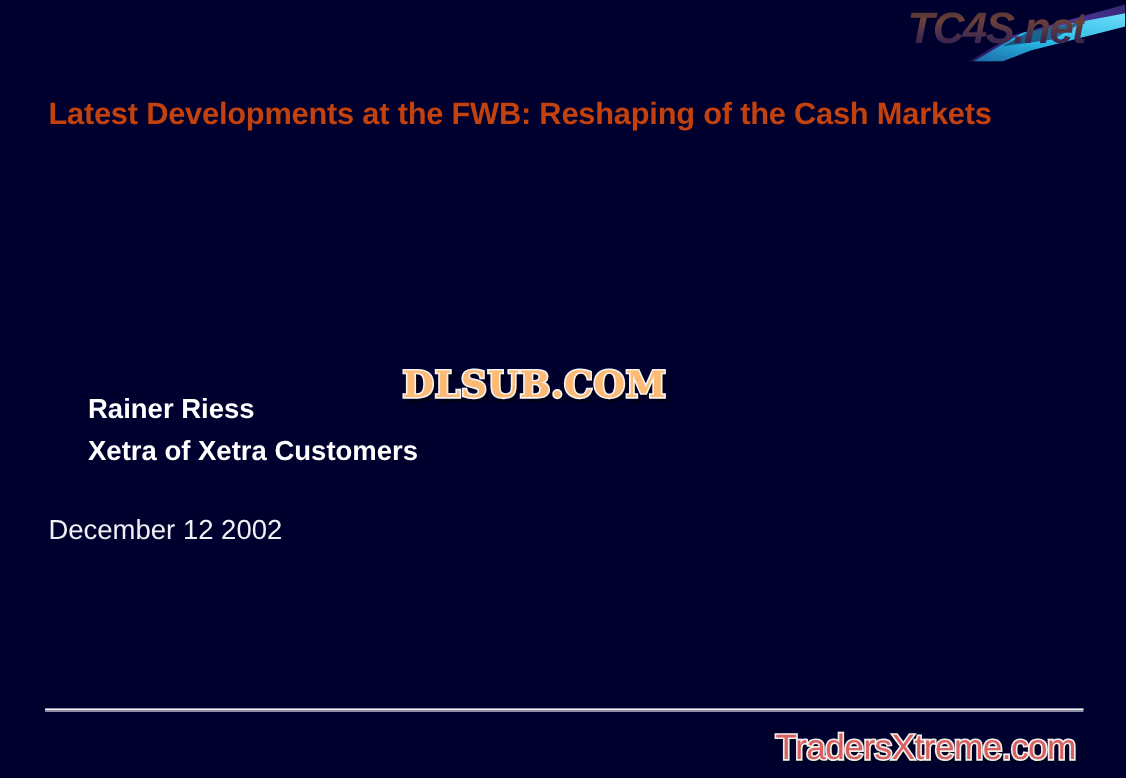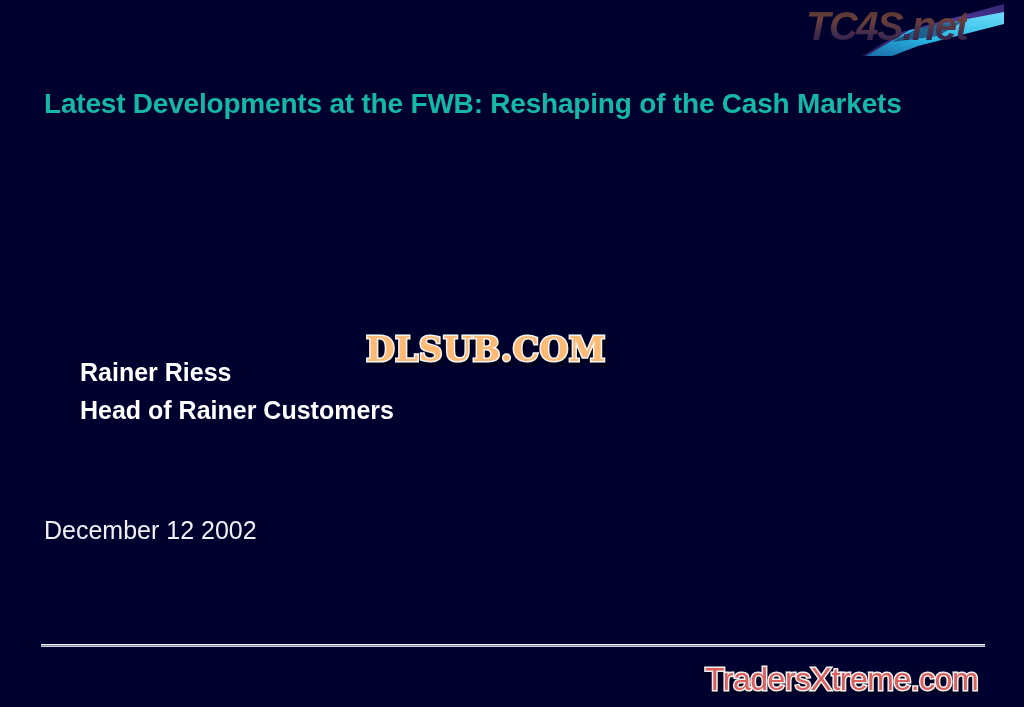--- a/index.html
+++ b/index.html
@@ -19,21 +19,21 @@
 
   
   #title {
     position: absolute;
     left: 44px;
     top: 84px;
     width: 880px;
     font-size: 28px;
     font-weight: bold;
     line-height: 1.42;
-    color: #14b8a6;
+    color: #c2410c;
     letter-spacing: -0.2px;
   }
 
   
   #presenter {
     position: absolute;
     left: 44px;
     top: 353px;
     font-size: 25px;
     font-weight: bold;
@@ -45,41 +45,40 @@
 
   
   #date {
     position: absolute;
     left: 44px;
     top: 468px;
     font-size: 25px;
     font-weight: normal;
     color: #f0f0f4;
     white-space: nowrap;
-    margin-top: 48px;
   }
 
   
   #footer-rule {
     position: absolute;
     left: 41px;
     top: 644px;
     width: 944px;
     height: 3px;
     background: linear-gradient(
         to bottom,
         #f2f2f5 0px, #f2f2f5 1px,
         #8d8da8 1px, #8d8da8 2px,
         #c9c9d8 2px, #c9c9d8 3px);
   }
 
   
   #wm-tc4s {
     position: absolute;
-    left: 806px;
+    left: 825px;
     top: 2px;
     width: 198px;
     height: 54px;
   }
   #wm-tc4s .wm-text {
     position: absolute;
     left: 0;
     top: 0;
     font-size: 40px;
     font-weight: bold;
@@ -129,21 +128,21 @@
 </style>
 </head>
 <body>
 
 <div id="slide">
 
   <div id="title">Latest Developments at the FWB: Reshaping of the Cash Markets</div>
 
   <div id="presenter">
     <div class="line">Rainer Riess</div>
-    <div class="line">Head of Rainer Customers</div>
+    <div class="line">Xetra of Xetra Customers</div>
   </div>
 
   <div id="date">December 12 2002</div>
 
   <div id="footer-rule"></div>
 
   <div id="wm-tc4s">
     <svg class="wm-swoosh" width="198" height="54" viewBox="0 0 198 54">
       <defs>
         <linearGradient id="sw1" x1="0" y1="1" x2="1" y2="0">

